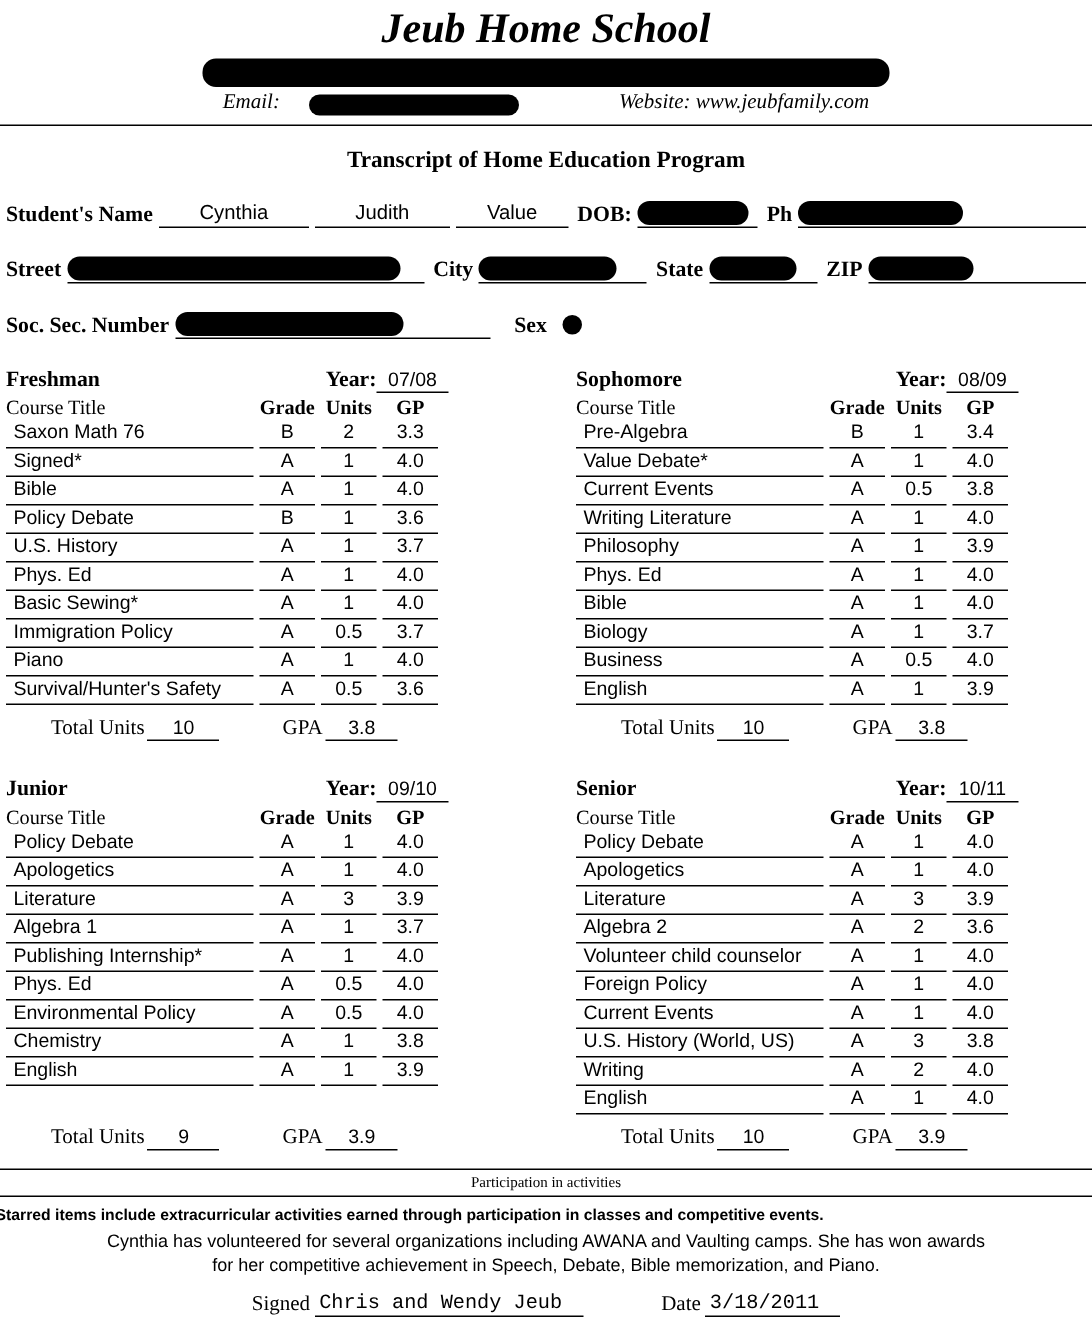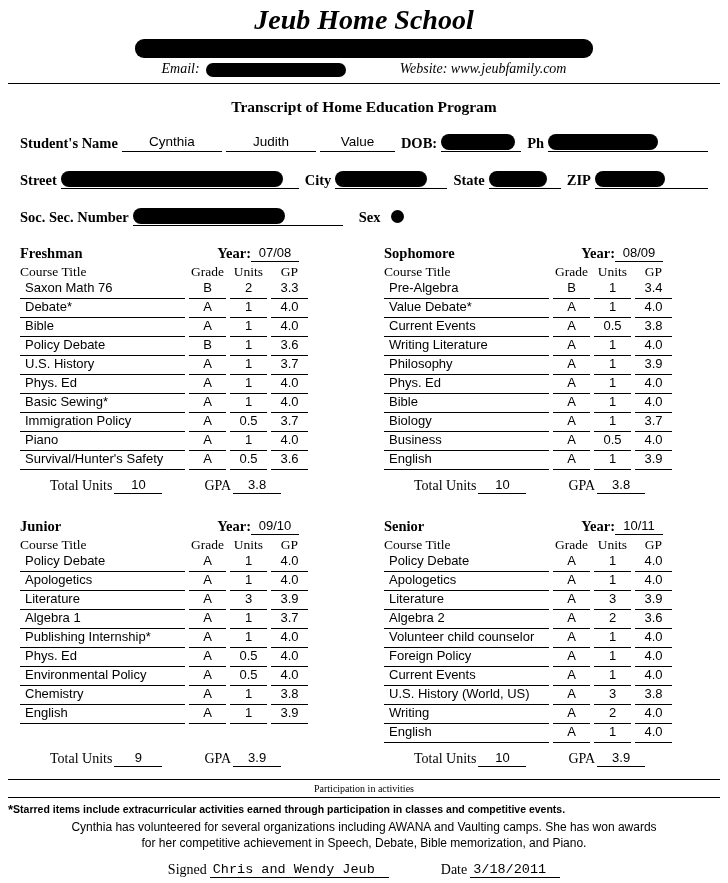--- a/index.html
+++ b/index.html
@@ -2,32 +2,32 @@
 <html><head>
 <meta charset="utf-8">
 <style>
   * { box-sizing: border-box; }
   html,body { margin:0; padding:0; }
   body {
     width:728px; height:883px; overflow:hidden;
     background:#ffffff; color:#000;
     font-family:"Liberation Serif", serif;
   }
-  .page { padding:2px 20px 0; }
+  .page { padding:2px 4px 0; }
 
   .school-title {
     text-align:center; font-size:28px; font-weight:bold; font-style:italic;
     margin:2px 0 3px;
   }
   .redact { background:#000; border-radius:8px; display:inline-block; height:16px; vertical-align:bottom; }
   .redact-top { display:block; width:458px; height:19px; border-radius:9px; margin:0 auto; }
 
   .contact-line {
     display:flex; align-items:flex-end; justify-content:center;
-    font-style:italic; font-size:14px; margin-top:3px; gap:6px;
+    font-style:italic; font-size:14px; margin-top:3px; gap:19px;
   }
   .contact-line .redact-email { width:140px; height:14px; border-radius:7px; }
   .contact-line .website { margin-left:48px; }
 
   .top-rule { border:none; border-top:1.5px solid #000; margin:6px -12px 0; }
 
   .doc-title { text-align:center; font-size:15.5px; font-weight:bold; margin:14px 0 16px; }
 
   .form-line { display:flex; align-items:flex-end; font-size:14.5px; margin-bottom:17px; height:20px; }
   .lbl { font-weight:bold; white-space:nowrap; }
@@ -52,21 +52,21 @@
   .term-head { display:flex; align-items:flex-end; font-size:14.5px; height:19px; }
   .term-name { font-weight:bold;font-family:Liberation Serif, serif; }
   .year-wrap { margin-left:auto; margin-right:45px; display:flex; align-items:flex-end; }
   .year-label { font-weight:bold; }
   .year-value {
     width:48px; border-bottom:1.2px solid #000; text-align:center;
     font-family:"Liberation Sans", sans-serif; font-size:13px; height:17px;
   }
   .col-heads { display:flex; align-items:flex-end; font-size:13.5px; height:18px; }
   .ch-title { width:165px;font-family:Liberation Serif, serif; }
-  .ch-col { width:37px; margin-left:4px; text-align:center; }
+  .ch-col { width:37px; margin-left:4px; text-align:center;font-weight:bold; }
   .course-rows { min-height:190px; }
   .course-row {
     display:flex; height:19px;
     font-family:"Liberation Sans", sans-serif; font-size:13px;
   }
   .c-title { width:165px; border-bottom:1.2px solid #000; padding-left:5px; white-space:nowrap; overflow:visible; }
   .c-cell { width:37px; margin-left:4px; border-bottom:1.2px solid #000; text-align:center; }
   .term-foot { display:flex; align-items:flex-end; margin-top:4px; font-size:14px; height:20px; }
   .foot-tu-label { margin-left:30px; }
   .foot-val {
@@ -160,21 +160,21 @@
     </div>
     <div class="course-rows">
   <div class="course-row">
     <span class="c-title">Saxon Math 76</span>
     <span class="c-cell">B</span>
     <span class="c-cell">2</span>
     <span class="c-cell">3.3</span>
   </div>
 
   <div class="course-row">
-    <span class="c-title">Debate*</span>
+    <span class="c-title">Signed*</span>
     <span class="c-cell">A</span>
     <span class="c-cell">1</span>
     <span class="c-cell">4.0</span>
   </div>
 
   <div class="course-row">
     <span class="c-title">Bible</span>
     <span class="c-cell">A</span>
     <span class="c-cell">1</span>
     <span class="c-cell">4.0</span>

